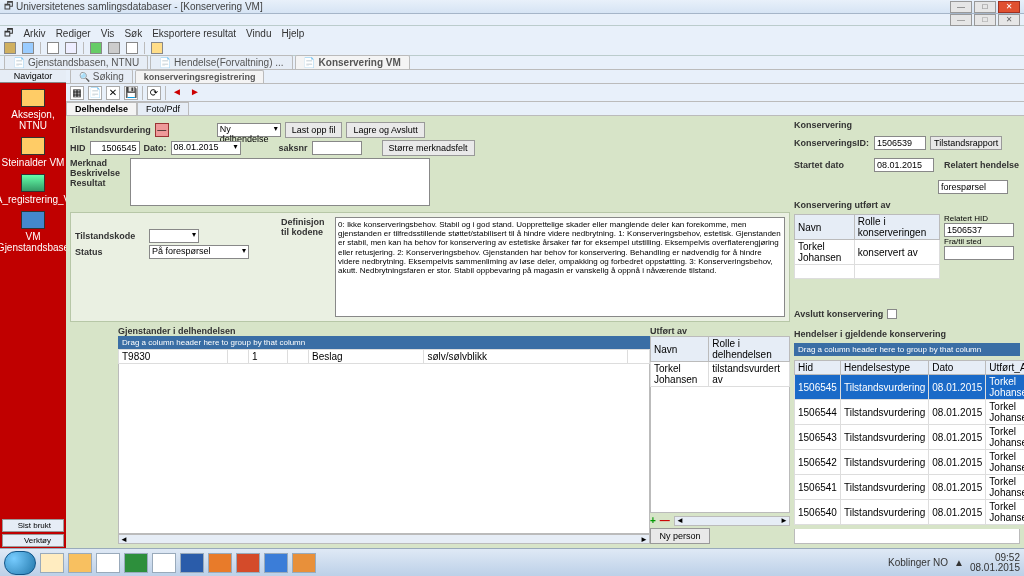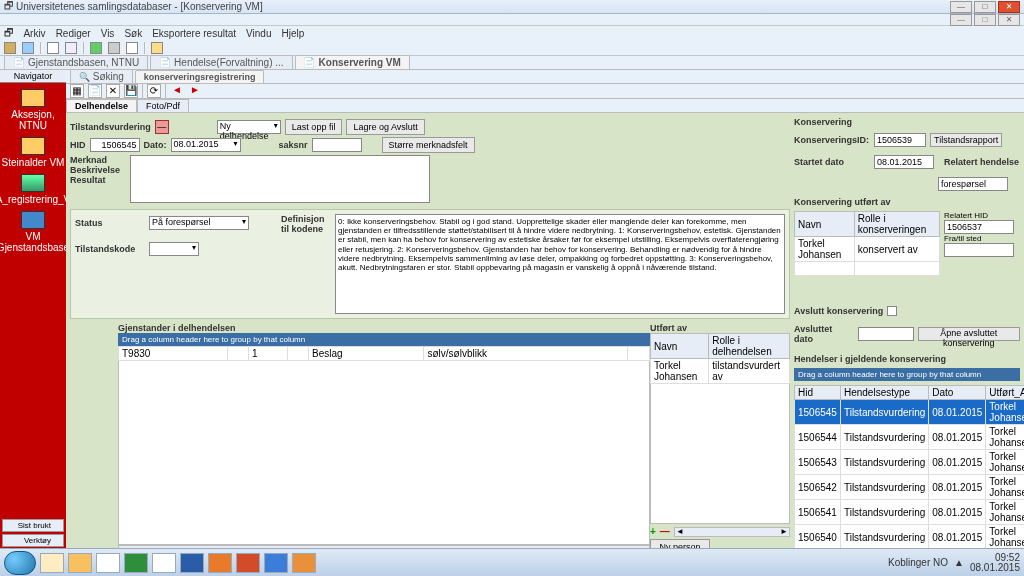--- a/index.html
+++ b/index.html
@@ -179,27 +179,27 @@
             <button class="btn">Større merknadsfelt</button>
           </div>
           <div class="row" style="align-items:flex-start">
             <span class="lbl" style="width:56px">Merknad Beskrivelse Resultat</span>
             <textarea class="inp" style=""></textarea>
           </div>
         </div>
 
         <div class="box" style="display:flex;gap:6px;">
           <div style="width:200px">
+            <div class="row" style="margin-top:12px">
+              <span class="lbl" style="width:70px">Tilstandskode</span>
+              <div class="sel" style="width:50px"></div>
+            </div>
             <div class="row">
               <span class="lbl" style="width:70px">Status</span>
               <div class="sel" style="width:100px">På forespørsel</div>
-            </div>
-            <div class="row" style="margin-top:12px">
-              <span class="lbl" style="width:70px">Tilstandskode</span>
-              <div class="sel" style="width:50px"></div>
             </div>
           </div>
           <div style="display:flex;gap:4px;flex:1">
             <span class="lbl" style="width:50px">Definisjon til kodene</span>
             <div class="definbox" style="flex:1">0:
 Ikke konserveringsbehov. Stabil og i god stand. Uopprettelige skader eller manglende deler kan forekomme, men gjenstanden er tilfredsstillende støttet/stabilisert til å hindre videre nedbrytning.
 1:
 Konserveringsbehov, estetisk. Gjenstanden er stabil, men kan ha behov for konservering av estetiske årsaker før for eksempel utstilling. Eksempelvis overflaterengjøring eller retusjering.
 2:
 Konserveringsbehov. Gjenstanden har behov for konservering. Behandling er nødvendig for å hindre videre nedbrytning. Eksempelvis sammenliming av løse deler, ompakking og forbedret oppstøtting.
@@ -300,25 +300,20 @@
             <input class="inp" style="width: 70px;" value="1506537">
             <div class="small">Fra/til sted</div>
             <input class="inp" style="width: 70px;">
           </div>
         </div>
         <div style="height:20px"></div>
         <div class="row">
           <span class="lbl">Avslutt konservering</span>
           <span class="ckb"></span>
         </div>
-        <div class="row">
-          <span class="lbl" style="width:70px">Avsluttet dato</span>
-          <input class="inp" style="width: 56px;">
-          <button class="btn sm">Åpne avsluttet konservering</button>
-        </div>
         <div class="lbl" style="margin-top:4px">Hendelser i gjeldende konservering</div>
         <div class="gridhdr">Drag a column header here to group by that column</div>
         <table class="grid">
           <tbody>
               <tr>
             <th>Hid</th>
                 <th>Hendelsestype</th>
                 <th>Dato</th>
             <th>Utført_Av</th>
           </tr>

